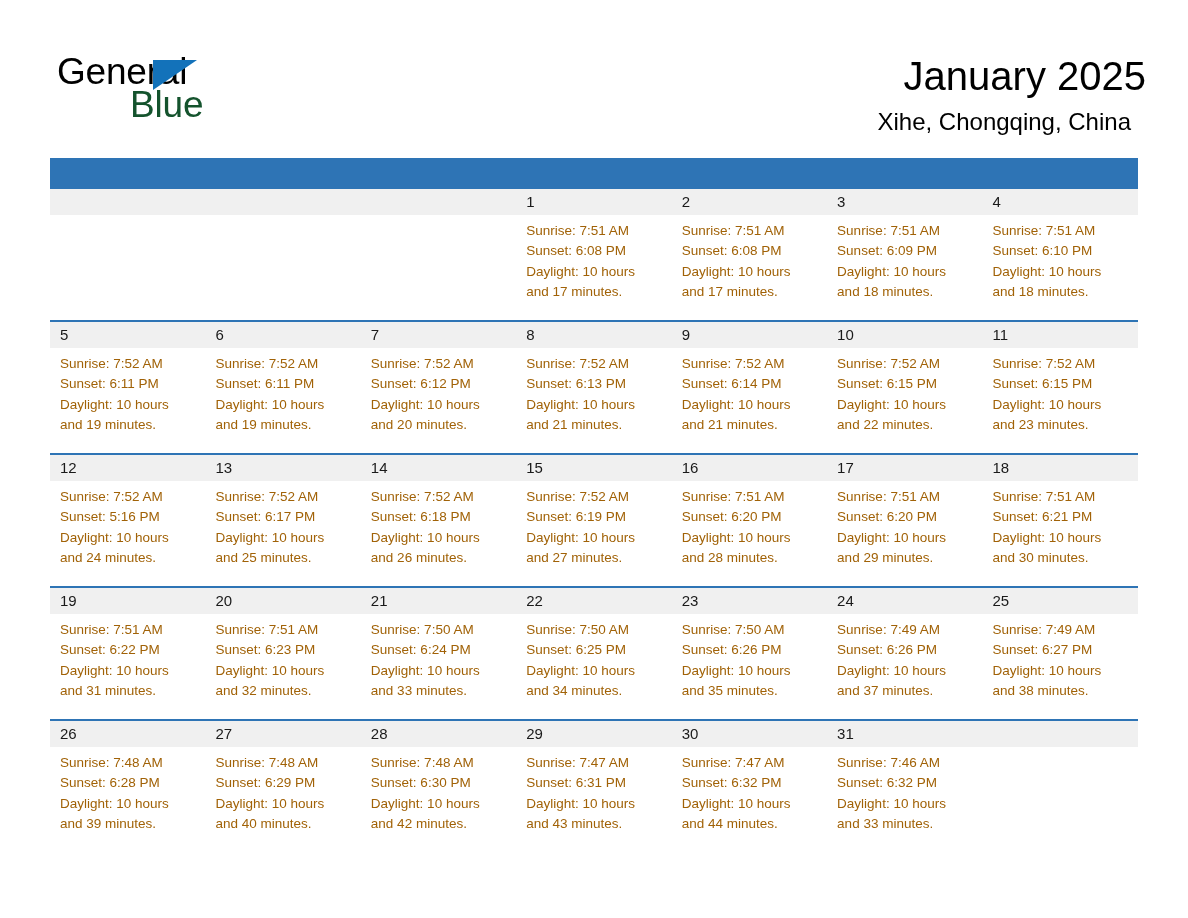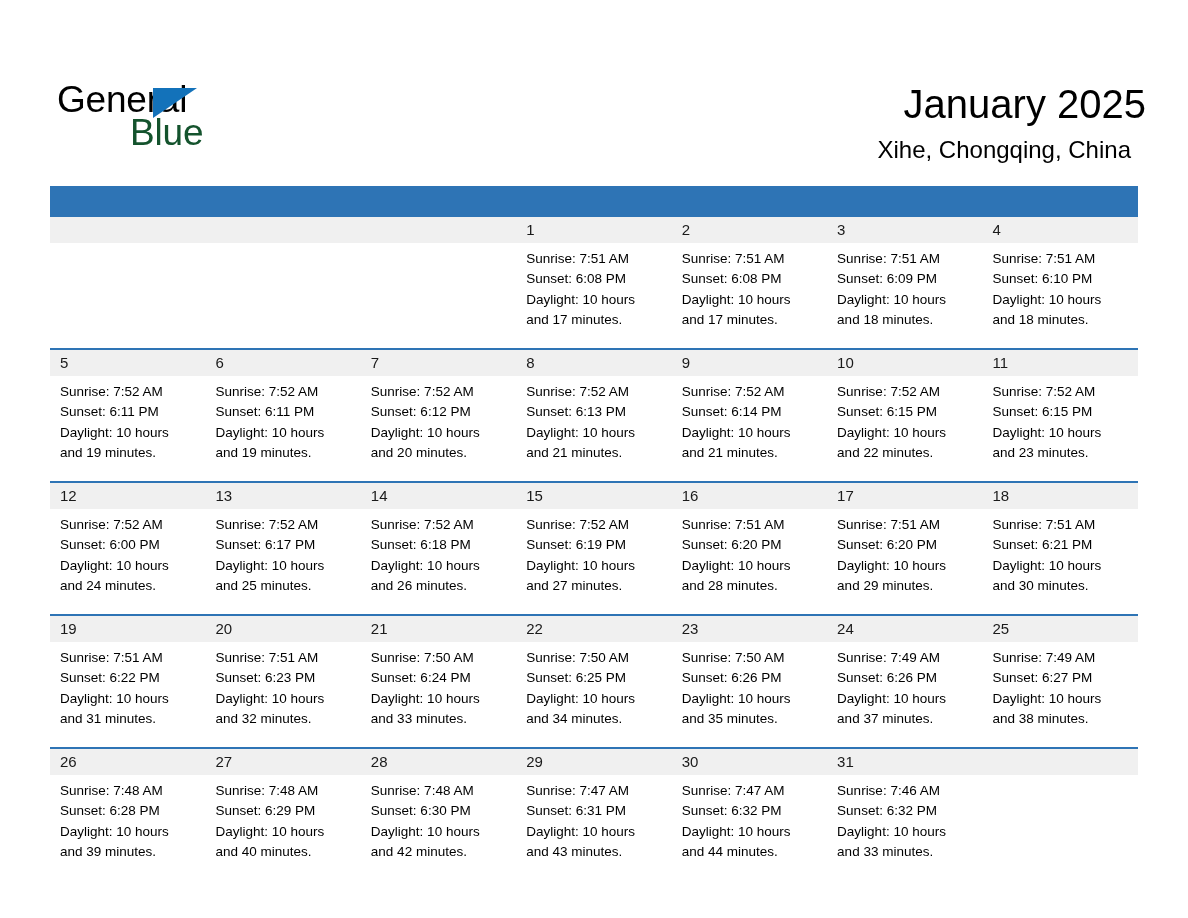--- a/index.html
+++ b/index.html
@@ -12,21 +12,20 @@
     height: 918px;
     font-family: "Liberation Sans", sans-serif;
     color: #1a1a1a;
     overflow: hidden;
   }
   .page {
     position: relative;
     width: 1188px;
     height: 746px;
     box-sizing: border-box;
-    margin-top: 28px;
   }
 
   
   .header {
     position: absolute;
     left: 0;
     top: 0;
     width: 1188px;
     height: 158px;
   }
@@ -134,21 +133,21 @@
   .day-num {
     font-size: 15px;
     line-height: 26px;
     padding-left: 10px;
     color: #1a1a1a;
   }
   .day-info {
     padding: 6px 8px 0 10px;
     font-size: 13.5px;
     line-height: 20.3px;
-    color: #000000;
+    color: #a16207;
   }
   .day-info div {
     white-space: nowrap;
   }
   .day.empty .day-num-band {
     background: #f0f0f0;
   }
 </style>
 </head>
 <body>
@@ -308,21 +307,21 @@
           <div>and 23 minutes.</div>
         </div>
       </div>
     </div>
 
     <div class="week">
       <div class="day">
         <div class="day-num-band"><span class="day-num">12</span></div>
         <div class="day-info">
           <div>Sunrise: 7:52 AM</div>
-          <div>Sunset: 6:00 PM</div>
+          <div>Sunset: 5:16 PM</div>
           <div>Daylight: 10 hours</div>
           <div>and 24 minutes.</div>
         </div>
       </div>
       <div class="day">
         <div class="day-num-band"><span class="day-num">13</span></div>
         <div class="day-info">
           <div>Sunrise: 7:52 AM</div>
           <div>Sunset: 6:17 PM</div>
           <div>Daylight: 10 hours</div>

